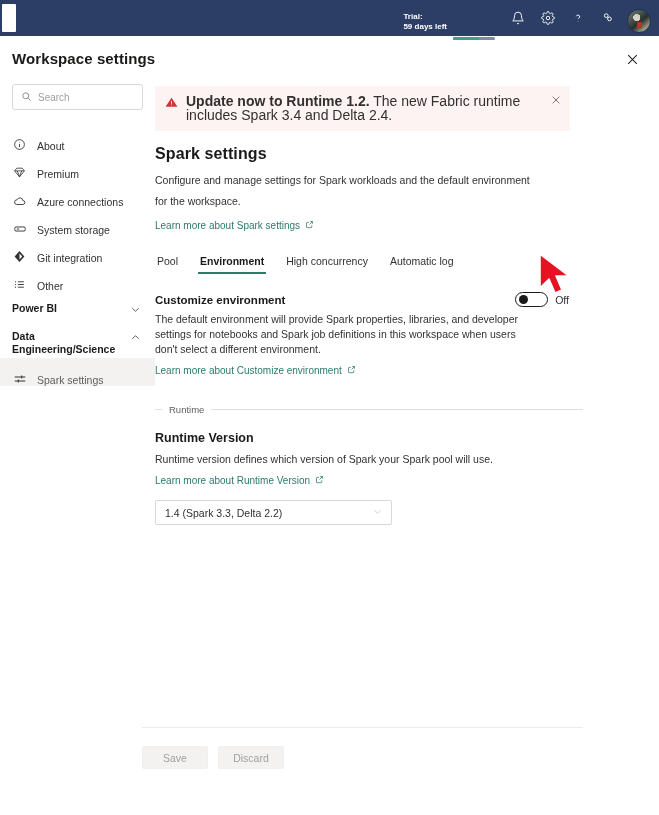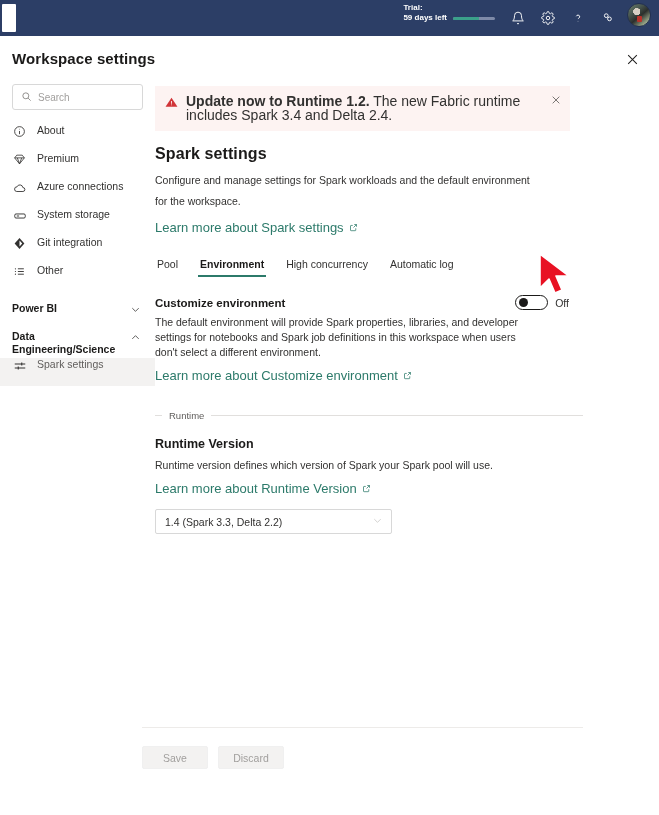--- a/index.html
+++ b/index.html
@@ -20,21 +20,21 @@
   }
   .topbar-logo-box {
     width: 14px; height: 28px;
     background: #ffffff;
     margin-left: 2px;
     border-radius: 1px;
   }
   .topbar-right {
     margin-left: auto;
     display: flex;
-    align-items: flex-start;
+    align-items: flex-end;
     gap: 0px;
     padding-right: 8px;
   }
   .trial-block {
     color: #ffffff;
     font-size: 8px;
     line-height: 10px;
     font-weight: bold;
     text-align: left;
     margin-right: 6px;
@@ -132,21 +132,21 @@
     font-size: 10px;
     font-family: "Liberation Sans", sans-serif;
     color: #605e5c;
     width: 100%;
     background: transparent;
   }
   .search-input::placeholder { color: #a19f9d; }
 
   .nav-item {
     display: flex;
-    align-items: flex-start;
+    align-items: flex-end;
     gap: 10px;
     height: 28px;
     padding: 0 12px;
     font-size: 10.5px;
     color: #323130;
     cursor: pointer;
   }
   .nav-item .nav-ico {
     width: 15px; height: 15px;
     display: flex; align-items: center; justify-content: center;
@@ -213,21 +213,21 @@
   .section-desc {
     font-size: 10.5px;
     line-height: 21px;
     color: #323130;
     max-width: 385px;
   }
   .learn-link {
     display: inline-flex;
     align-items: flex-end;
     gap: 5px;
-    font-size: 13px;
+    font-size: 10px;
     color: #2c7a6a;
     margin-top: 8px;
     text-decoration: none;
     cursor: pointer;
   }
   .learn-link svg { color: #2c7a6a; }
 
   
   .tabs {
     display: flex;

